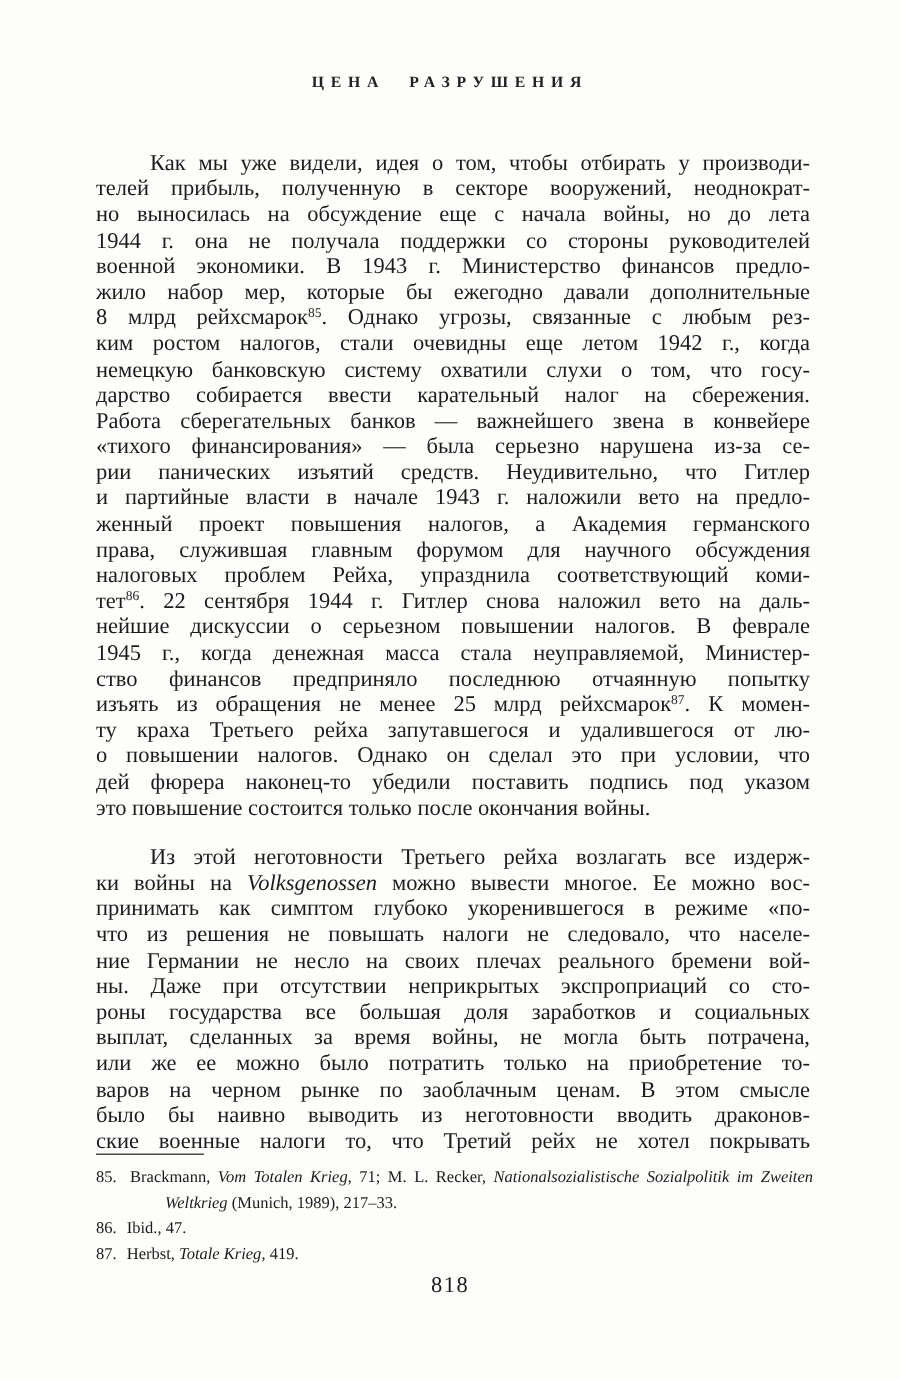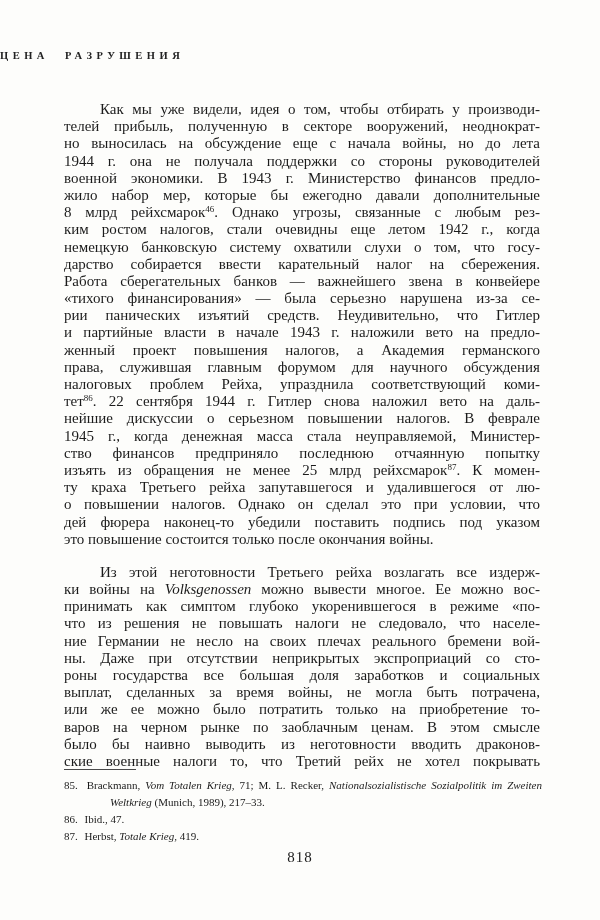--- a/index.html
+++ b/index.html
@@ -8,20 +8,21 @@
     width: 600px;
     height: 920px;
     background: #fdfdfb;
     color: #1b1b1b;
     font-family: "Liberation Serif", "DejaVu Serif", serif;
     overflow: hidden;
   }
   .running-header {
     position: absolute;
     top: 50px; left: 0; right: 0;
+    text-align: center;
     font-size: 10.5px;
     font-weight: bold;
     letter-spacing: 4.5px;
     word-spacing: 9px;
     color: #222;
   }
   .body-text {
     position: absolute;
     left: 64px; top: 85px;
     width: 476px;
@@ -80,21 +81,21 @@
   <div class="running-header">ЦЕНА РАЗРУШЕНИЯ</div>
 
   <div class="body-text">
       <div>
         <div class="line indent">Как мы уже видели, идея о том, чтобы отбирать у производи-</div>
         <div class="line">телей прибыль, полученную в секторе вооружений, неоднократ-</div>
         <div class="line">но выносилась на обсуждение еще с начала войны, но до лета</div>
         <div class="line">1944 г. она не получала поддержки со стороны руководителей</div>
         <div class="line">военной экономики. В 1943 г. Министерство финансов предло-</div>
         <div class="line">жило набор мер, которые бы ежегодно давали дополнительные</div>
-        <div class="line">8 млрд рейхсмарок<sup>46</sup>. Однако угрозы, связанные с любым рез-</div>
+        <div class="line">8 млрд рейхсмарок<sup>85</sup>. Однако угрозы, связанные с любым рез-</div>
         <div class="line">ким ростом налогов, стали очевидны еще летом 1942 г., когда</div>
         <div class="line">немецкую банковскую систему охватили слухи о том, что госу-</div>
         <div class="line">дарство собирается ввести карательный налог на сбережения.</div>
         <div class="line">Работа сберегательных банков — важнейшего звена в конвейере</div>
         <div class="line">«тихого финансирования» — была серьезно нарушена из-за се-</div>
         <div class="line">рии панических изъятий средств. Неудивительно, что Гитлер</div>
         <div class="line">и партийные власти в начале 1943 г. наложили вето на предло-</div>
         <div class="line">женный проект повышения налогов, а Академия германского</div>
         <div class="line">права, служившая главным форумом для научного обсуждения</div>
         <div class="line">налоговых проблем Рейха, упразднила соответствующий коми-</div>

